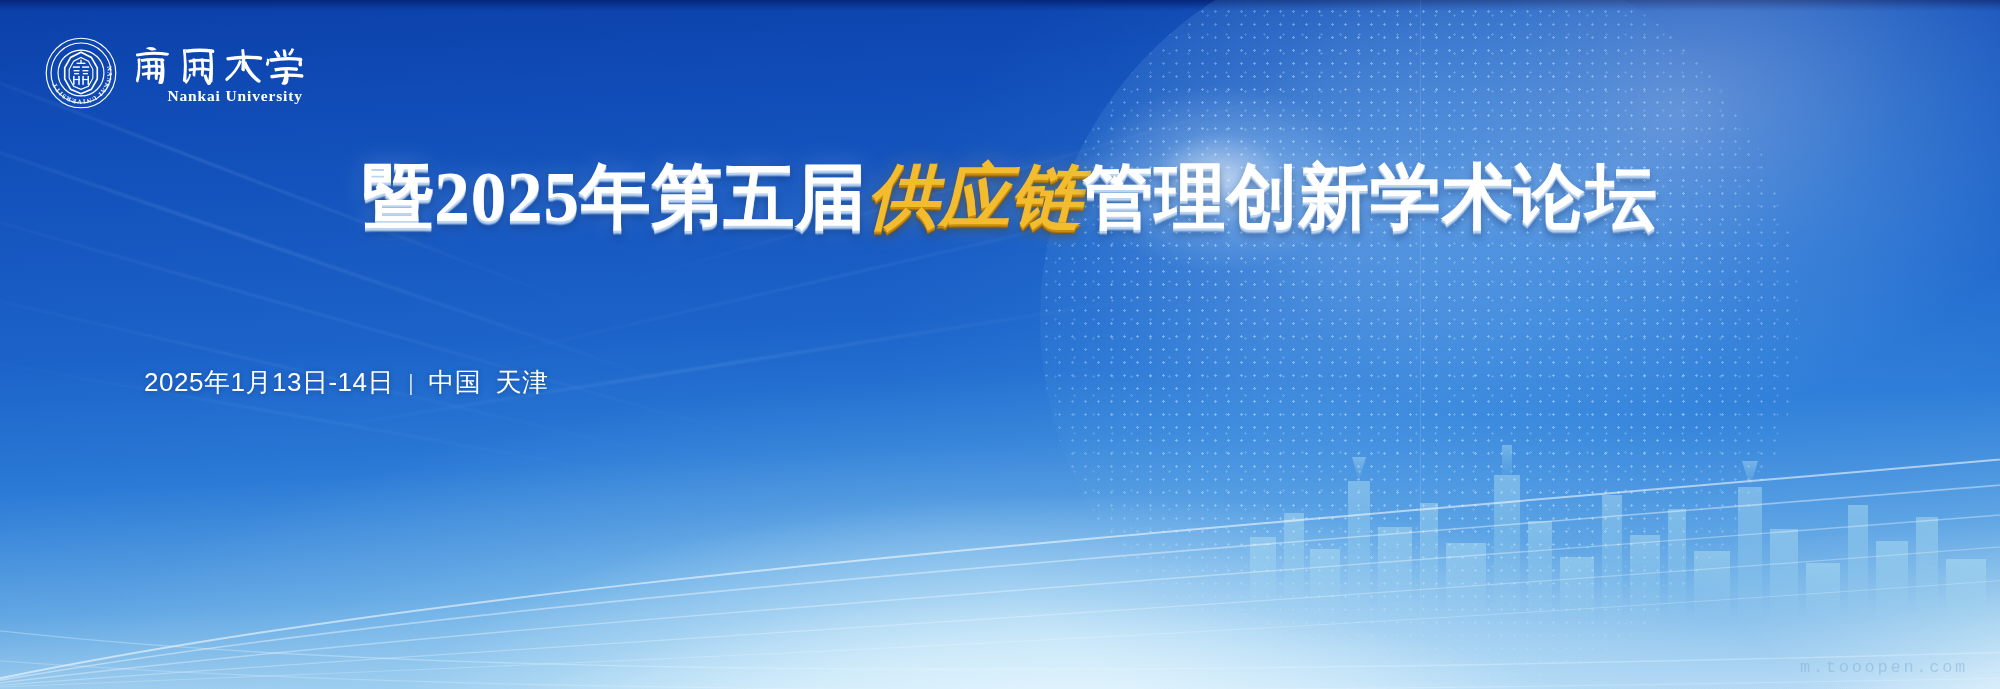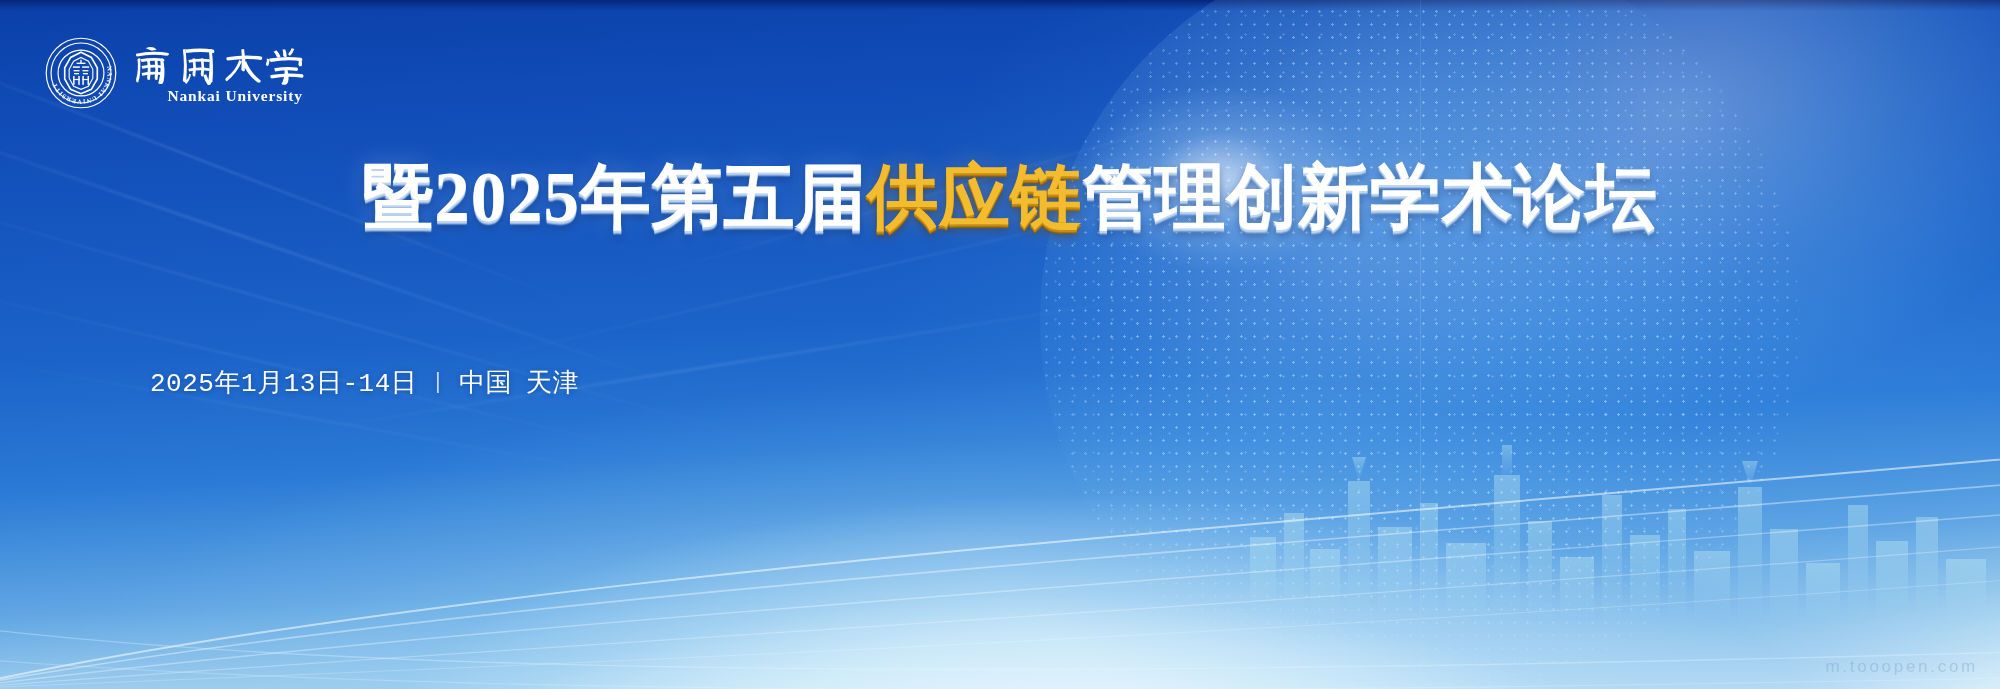--- a/index.html
+++ b/index.html
@@ -114,36 +114,37 @@
       0 0 26px rgba(190,225,255,.30);
   }
   .g{
     color:#f3bc2e;
     text-shadow:
       0 2px 0 rgba(200,140,16,.95),
       0 3px 0 rgba(172,116,10,.9),
       0 4px 1px rgba(140,92,6,.75),
       0 6px 9px rgba(70,40,0,.40),
       0 0 24px rgba(255,210,110,.30);
+    font-style: italic;
   }
 
   
   .sub{
-    position:absolute;left:150px;top:365px;
-    font-family:Liberation Mono, monospace;
+    position:absolute;left:144px;top:365px;
+    font-family:Liberation Sans, sans-serif;
     font-size:26px;color:#ffffff;letter-spacing:.02em;
     text-shadow:0 1px 5px rgba(8,42,110,.45);
     display:flex;align-items:center;gap:14px;white-space:nowrap;
   }
   .sub .bar{opacity:.75;font-size:22px;}
 
   
   .watermark{
-    position:absolute;right:22px;bottom:12px;
-    font-family:Liberation Sans, sans-serif;
+    position:absolute;right:32px;bottom:12px;
+    font-family:Liberation Mono, monospace;
     font-size:17px;letter-spacing:.16em;
     color:rgba(120,165,200,.40);
     user-select:none;
   }
 </style>
 </head>
 <body>
 
 <div id="banner">
 

